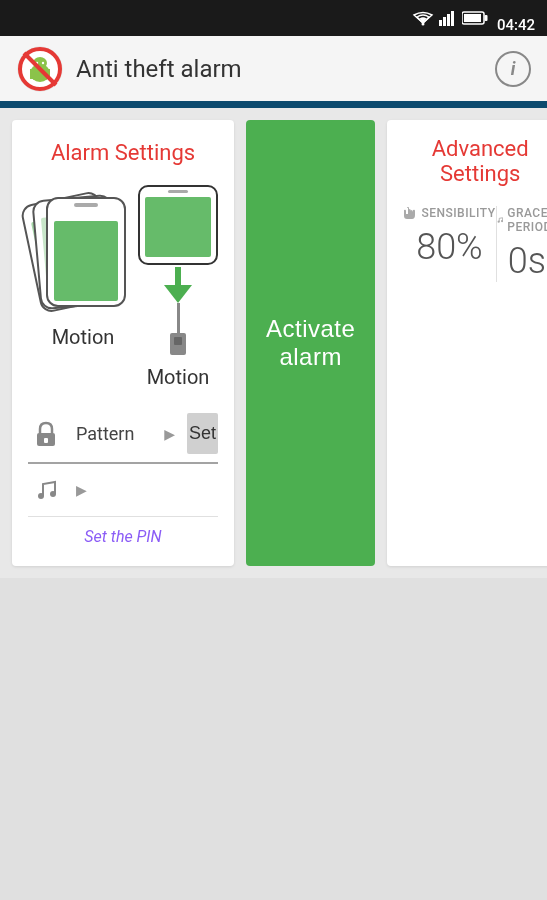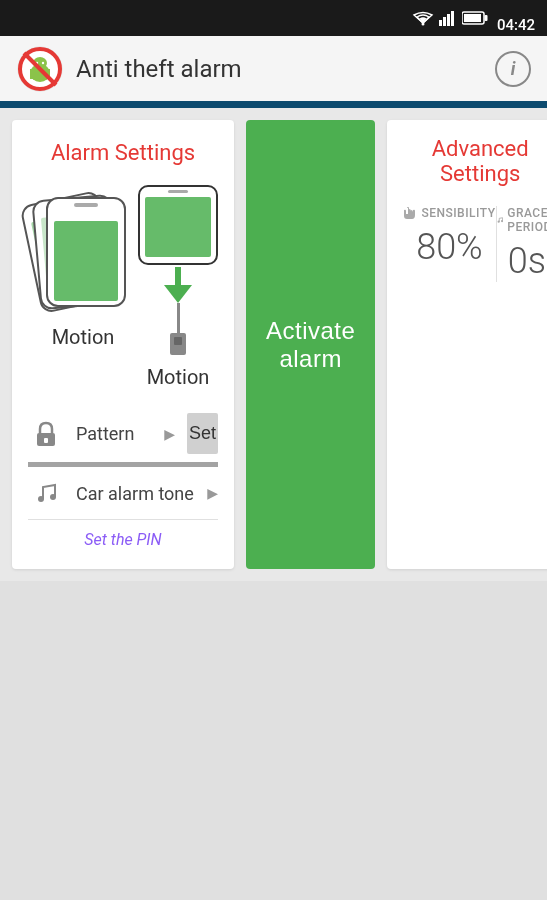--- a/index.html
+++ b/index.html
@@ -231,21 +231,21 @@
       background: #666;
       border-radius: 1px;
       margin: 0 auto;
     }
 
     
     .settings-row {
       display: flex;
       align-items: center;
       padding: 8px 0;
-      border-bottom: 5px solid #a3a3a3;
+      border-bottom: 2px solid #a3a3a3;
       gap: 12px;
     }
     .settings-icon {
       width: 36px;
       height: 36px;
       display: flex;
       align-items: center;
       justify-content: center;
       color: #888;
       font-size: 22px;
@@ -454,21 +454,20 @@
     </div>
 
     <div class="settings-row" style="border-bottom: 1px solid #e0e0e0;">
       <div class="settings-icon">
         <svg width="22" height="24" viewBox="0 0 22 24">
           <path d="M8 18 L8 6 L20 4 L20 16" stroke="#888" stroke-width="2" fill="none"></path>
           <circle cx="6" cy="18" r="3" fill="#888"></circle>
           <circle cx="18" cy="16" r="3" fill="#888"></circle>
         </svg>
       </div>
-      <span class="settings-value">Car alarm tone</span>
       <span class="settings-triangle">▶</span>
     </div>
 
     <div class="set-pin-text">Set the PIN</div>
   </div>
 
   <button class="activate-button">Activate alarm</button>
 
   <div class="advanced-settings-card">
     <div class="advanced-title">Advanced Settings</div>

